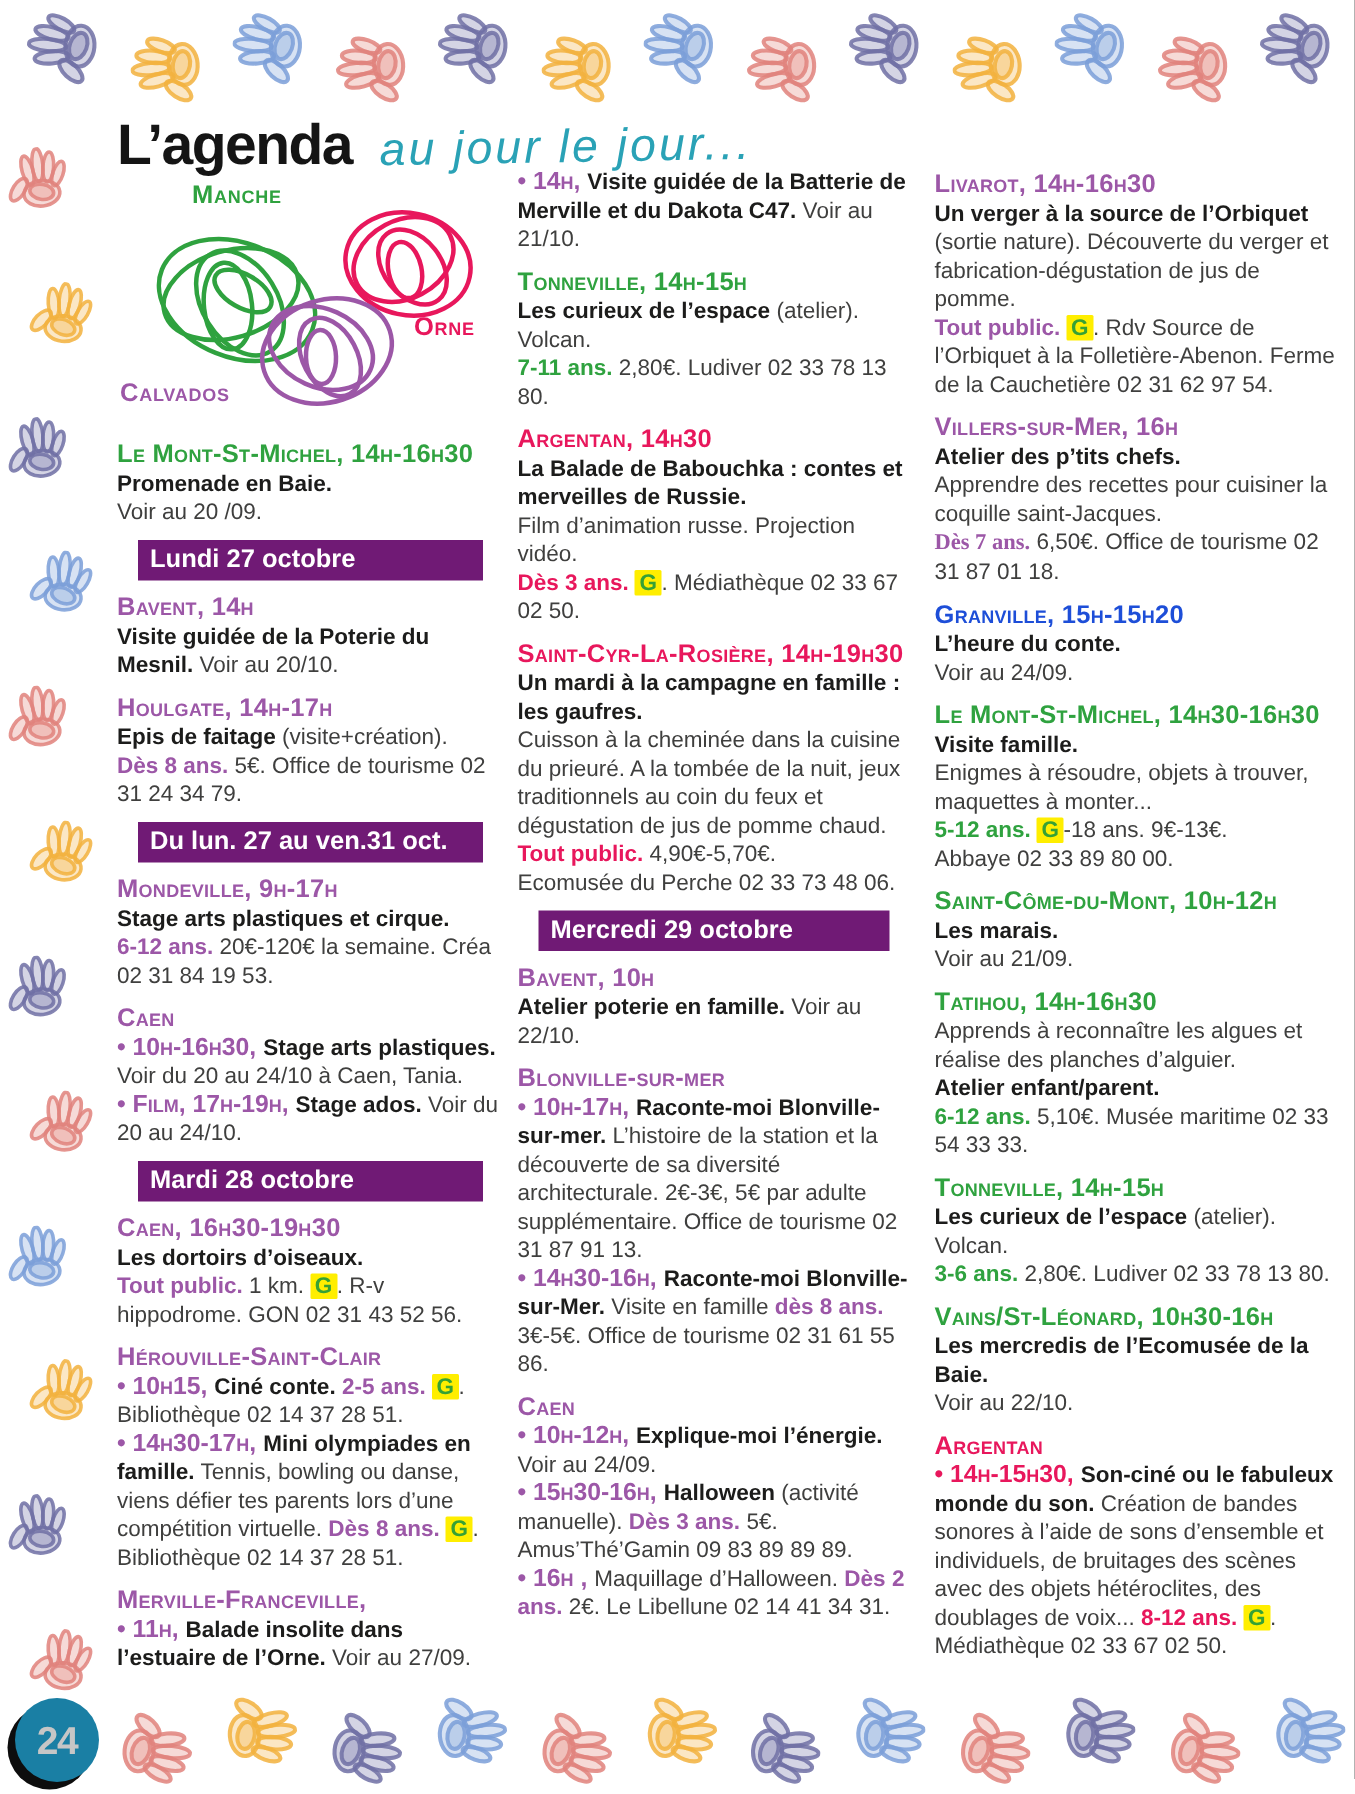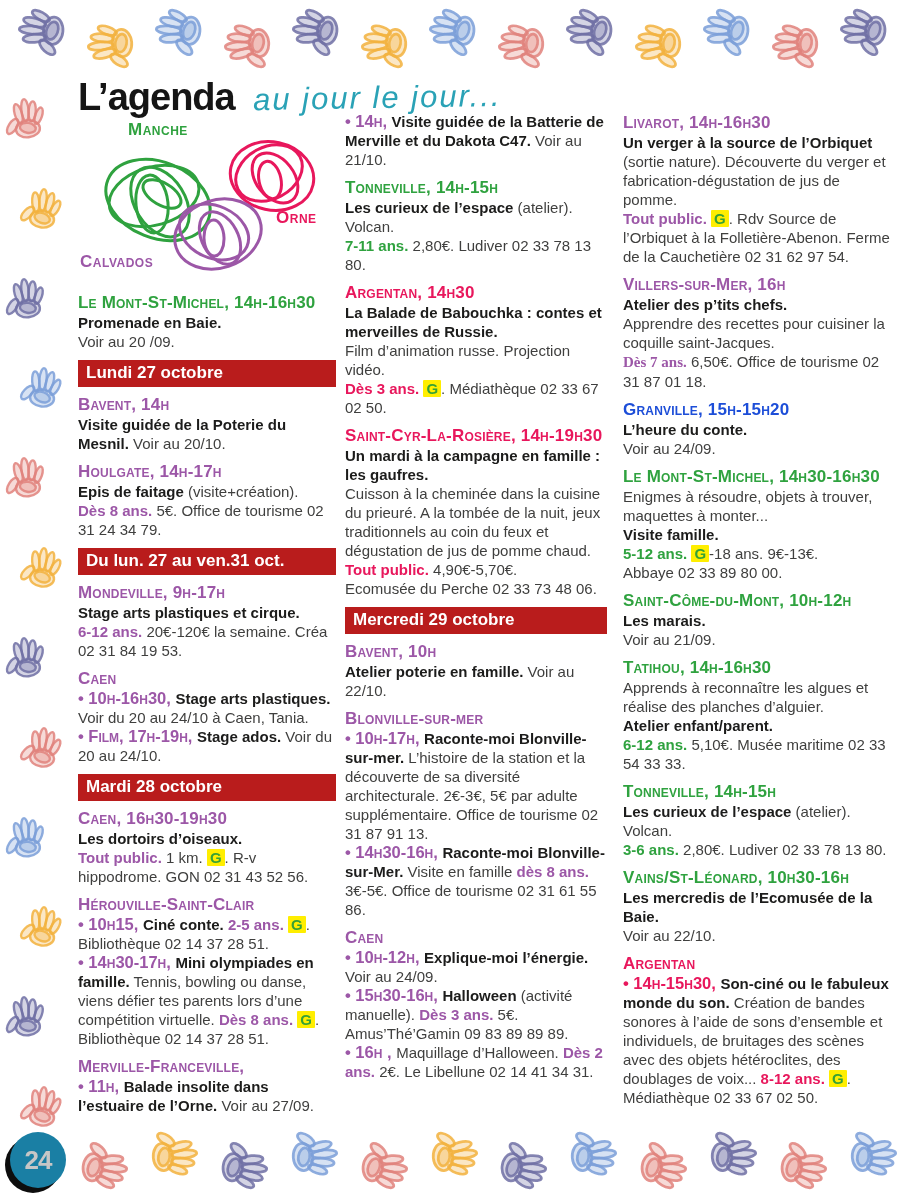--- a/index.html
+++ b/index.html
@@ -45,22 +45,22 @@
   .map-label { position:absolute; font-weight:bold; font-variant:small-caps; font-size:17px; letter-spacing:.5px; }
   #map-label-0 { left:48px; top:8px; }
   #map-label-1 { left:196px; top:96px; }
   #map-label-2 { left:0px; top:140px; }
   
   .col { position:absolute; top:112px; }
   #col-0 { left:78px;  width:258px; top:292px; }
   #col-1 { left:345px; width:262px; }
   #col-2 { left:623px; width:272px; }
   .date-header {
-    background:#b91c1c; color:#fff; font-weight:bold; font-size:17px;
-    padding:3px 8px 4px; margin:9px 0 7px;
+    background:#701a75; color:#fff; font-weight:bold; font-size:17px;
+    padding:3px 8px 4px; margin:9px 14px 7px;
   }
   .entry { margin-bottom:8px; font-size:15px; line-height:19px; color:#3f3f3e; }
   .venue-line { font-weight:bold; font-variant:small-caps; font-size:17px; line-height:21px; letter-spacing:.2px; }
   .seg-b { font-weight:bold; color:#1c1c1b; }
   .seg-r { color:#3f3f3e; }
   .seg-h { font-weight:bold; }
   .seg-v { font-weight:bold; font-variant:small-caps; font-size:16.5px;text-align:center; }
   .g-badge {
     background:#ffee00; color:#36a135; font-weight:bold; font-size:15px;
     padding:0 3px; border-radius:1px;
@@ -338,22 +338,22 @@
         <div class="para"><span class="seg-r">Apprendre des recettes pour cuisiner la coquille saint-Jacques.</span></div>
         <div class="para"><span class="seg-h" style="color: rgb(156, 87, 167); font-family: Liberation Serif, serif;">Dès 7 ans.</span><span class="seg-r"> 6,50€. Office de tourisme 02 31 87 01 18.</span></div>
       </div>
       <div class="entry">
         <div class="venue-line" style="color: #1d4ed8;">Granville, 15h-15h20</div>
         <div class="para"><span class="seg-b">L’heure du conte.</span></div>
         <div class="para"><span class="seg-r">Voir au 24/09.</span></div>
       </div>
       <div class="entry">
         <div class="venue-line" style="color: rgb(47, 162, 63);">Le Mont-St-Michel, 14h30-16h30</div>
+        <div class="para"><span class="seg-b">Visite famille.</span></div>
         <div class="para"><span class="seg-r">Enigmes à résoudre, objets à trouver, maquettes à monter...</span></div>
-        <div class="para"><span class="seg-b">Visite famille.</span></div>
         <div class="para"><span class="seg-h" style="color: rgb(47, 162, 63);">5-12 ans. </span><span class="g-badge">G</span><span class="seg-r">-18 ans. 9€-13€.</span></div>
         <div class="para"><span class="seg-r">Abbaye 02 33 89 80 00.</span></div>
       </div>
       <div class="entry">
         <div class="venue-line" style="color: rgb(47, 162, 63);">Saint-Côme-du-Mont, 10h-12h</div>
         <div class="para"><span class="seg-b">Les marais.</span></div>
         <div class="para"><span class="seg-r">Voir au 21/09.</span></div>
       </div>
       <div class="entry">
         <div class="venue-line" style="color: rgb(47, 162, 63);">Tatihou, 14h-16h30</div>

